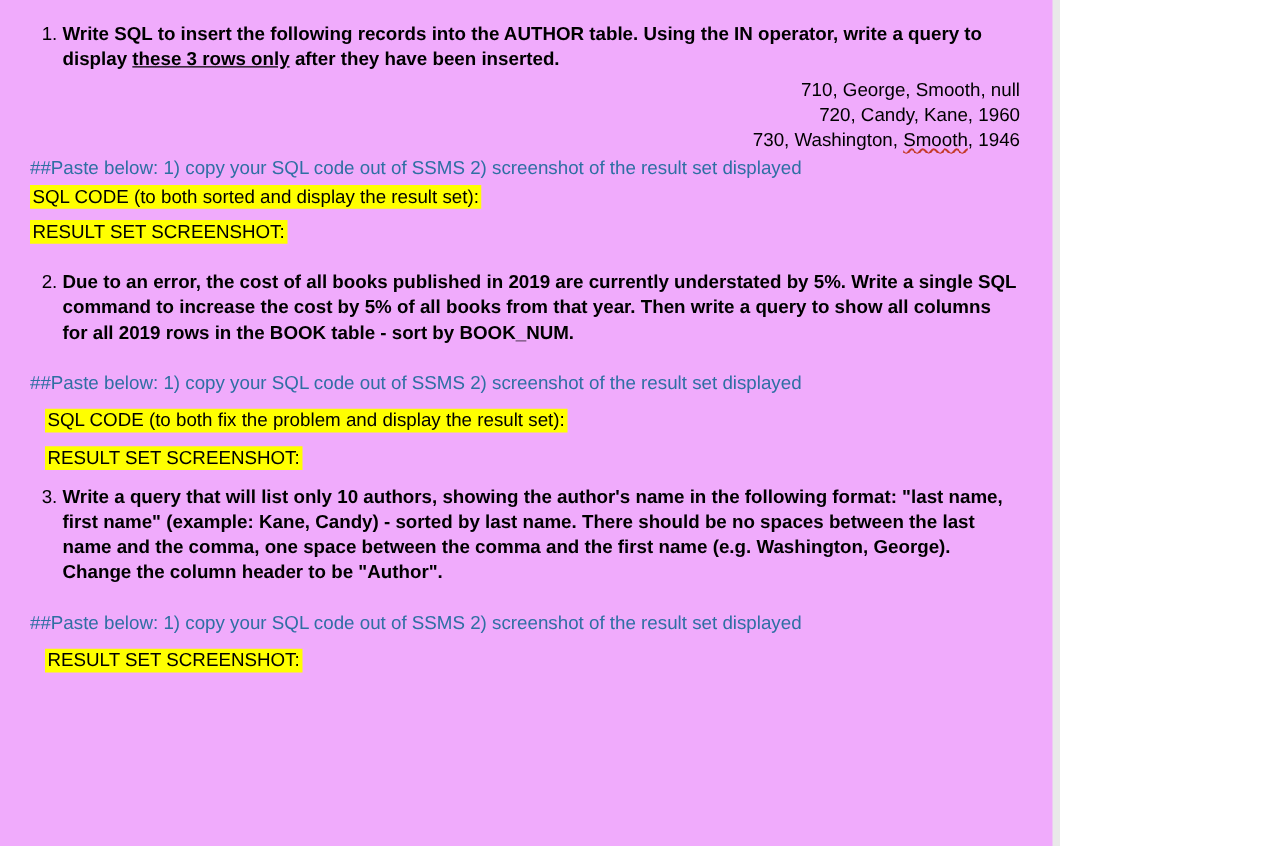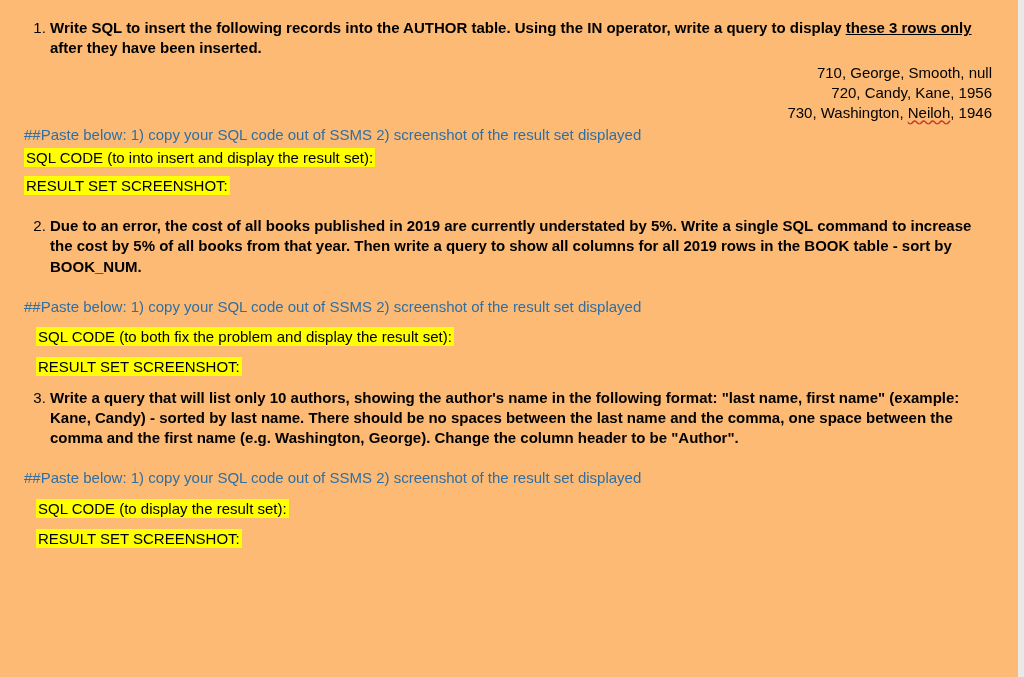--- a/index.html
+++ b/index.html
@@ -5,27 +5,27 @@
   html, body {
     margin: 0;
     padding: 0;
     background: #fff;
     font-family: Verdana, Geneva, sans-serif;
     font-size: 15px;
     color: #000;
     line-height: 1.35;
   }
   .page {
-    width: 1024px;
+    width: 848px;
     min-height: 677px;
     box-sizing: border-box;
     padding: 18px 26px 18px 22px;
     position: relative;
     border-right: 6px solid #e9e9e9;
-    background: #fdba74;
+    background: #f0abfc;
   }
   ol.top {
     list-style: decimal;
     margin: 0;
     padding-left: 28px;
   }
   ol.top > li {
     margin-bottom: 20px;
   }
   .q-head {
@@ -69,29 +69,29 @@
 
   <ol class="top">
 
     <li>
       <div class="q-head">
         <span>Write SQL to insert the following records into the AUTHOR table.  Using the IN operator, write a query to display </span><span class="inline-underline">these 3 rows only</span><span> after they have been inserted.</span>
       </div>
 
       <div class="data-lines">
         <div class="data-line">710, George, Smooth, null</div>
-        <div class="data-line">720, Candy, Kane, 1956</div>
+        <div class="data-line">720, Candy, Kane, 1960</div>
         <div class="data-line">
-          <span>730, Washington, </span><span class="squiggle">Neiloh</span><span>, 1946</span>
+          <span>730, Washington, </span><span class="squiggle">Smooth</span><span>, 1946</span>
         </div>
       </div>
 
       <div class="instr">##Paste below:  1) copy your SQL code out of SSMS  2) screenshot of the result set displayed</div>
       <div class="hl-line-tight" style="margin-left:-26px;">
-        <span class="hl">SQL CODE (to into insert and display the result set):</span>
+        <span class="hl">SQL CODE (to both sorted and display the result set):</span>
       </div>
       <div class="hl-line-tight" style="margin-left:-26px; margin-top:8px;">
         <span class="hl">RESULT SET SCREENSHOT:</span>
       </div>
     </li>
 
     <li>
       <div class="q-head">
         <span>Due to an error, the cost of all books published in 2019 are currently understated by 5%.  Write a single SQL command to increase the cost by 5% of all books from that year.  Then write a query to show all columns for all 2019 rows in the BOOK table - sort by BOOK_NUM.</span>
       </div>
@@ -110,19 +110,16 @@
   <ol class="top" start="3">
     <li>
       <div class="q-head">
         <span>Write a query that will list only 10 authors, showing the author's name in the following format:  "last name, first name"  (example: Kane, Candy) - sorted by last name.  There should be no spaces between the last name and the comma, one space between the comma and the first name (e.g. Washington, George).  Change the column header to be "Author".</span>
       </div>
     </li>
   </ol>
 
   <div class="instr-standalone">##Paste below:  1) copy your SQL code out of SSMS  2) screenshot of the result set displayed</div>
   <div class="hl-line">
-    <span class="hl">SQL CODE (to display the result set):</span>
-  </div>
-  <div class="hl-line">
     <span class="hl">RESULT SET SCREENSHOT:</span>
   </div>
 
 </div>
 
 </body></html>

